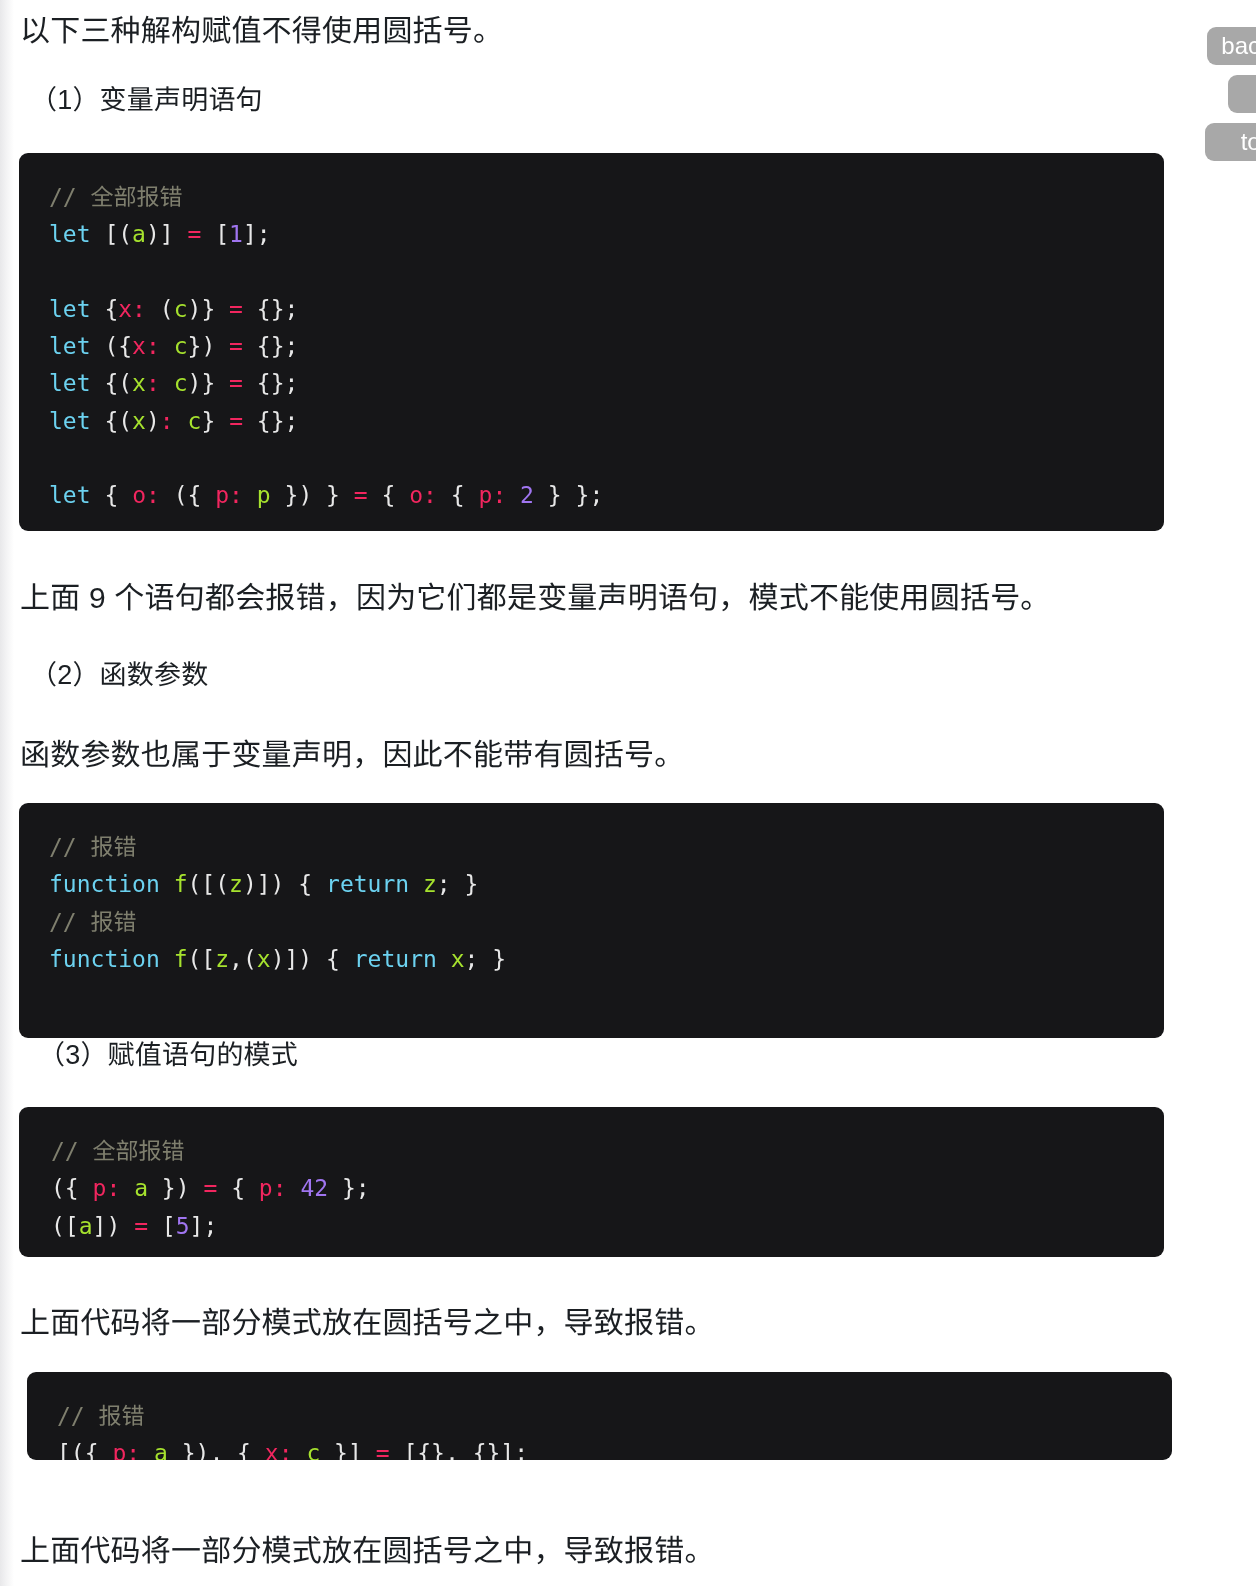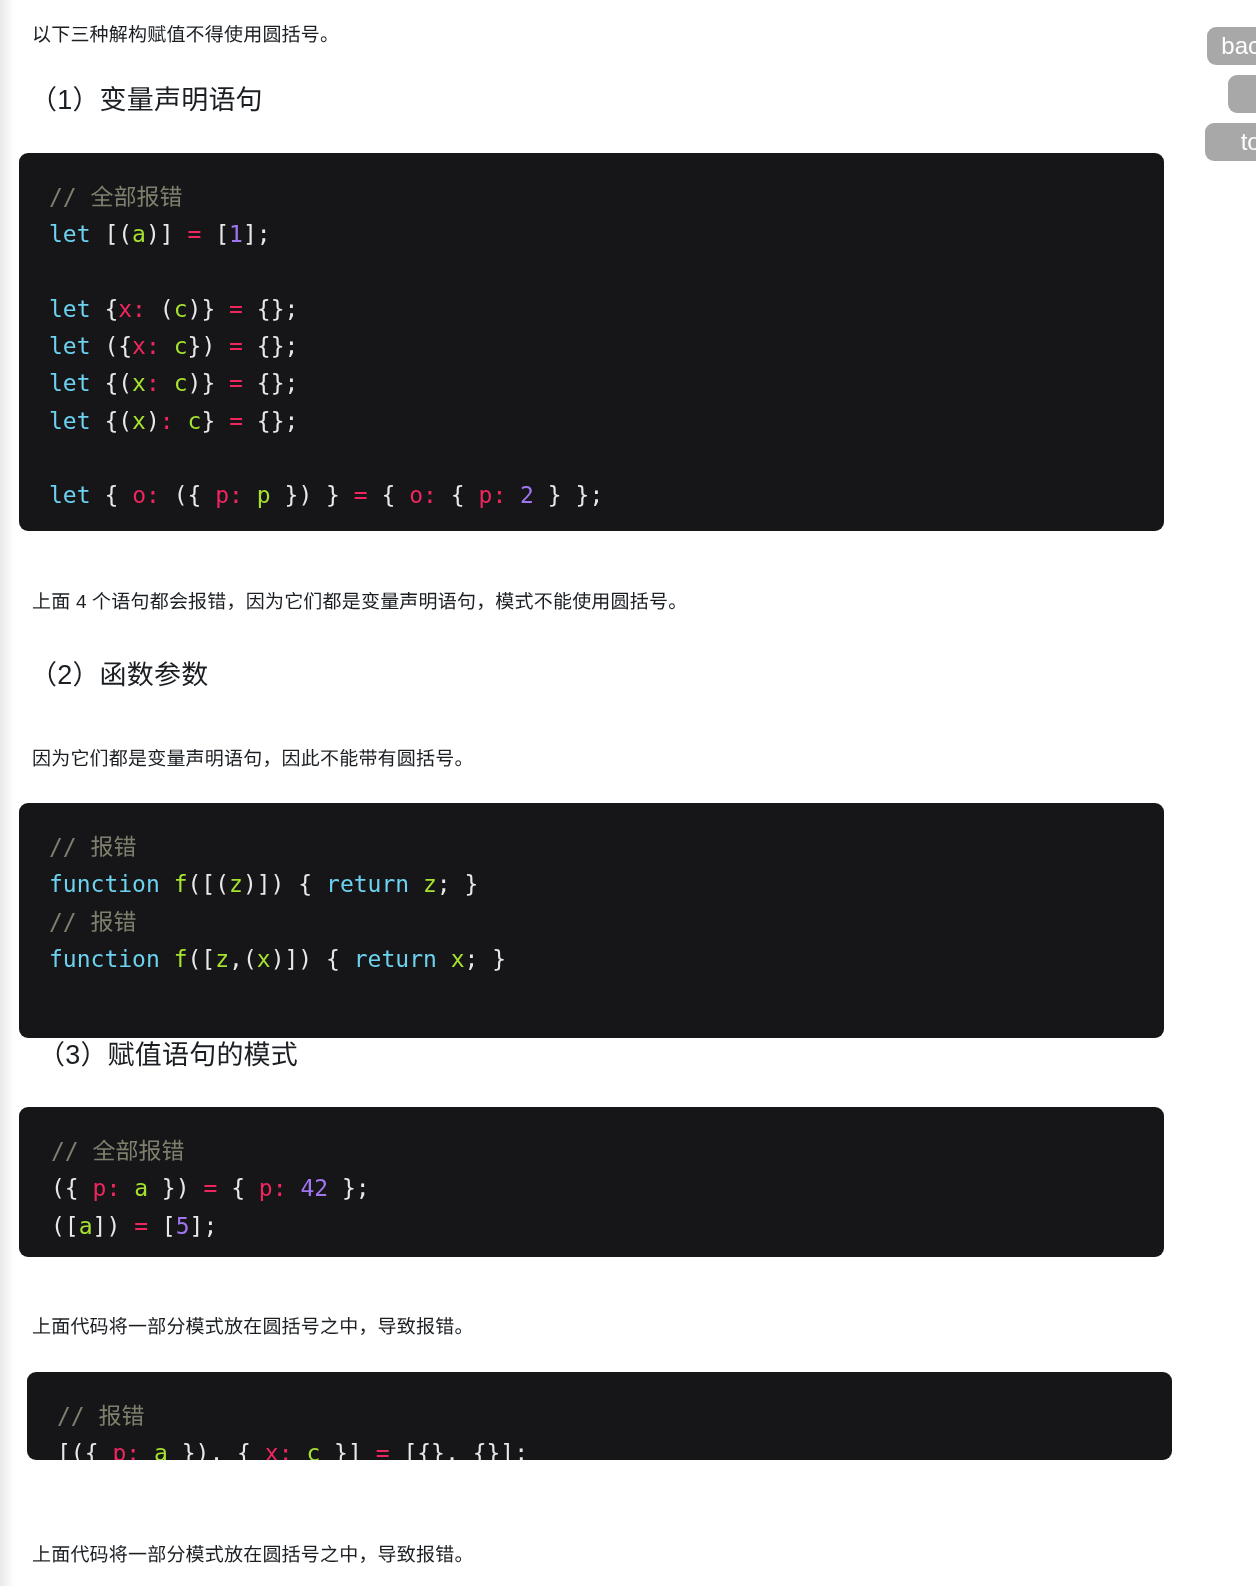--- a/index.html
+++ b/index.html
@@ -29,22 +29,22 @@
   }
 
   .content {
     position: absolute;
     left: 0;
     top: 0;
     width: 1256px;
   }
 
   .para {
-    margin: 12px;
-    font-size: 19px;
+    margin: 0;
+    font-size: 30px;
     line-height: 1.55;
     color: #1b1f23;
     letter-spacing: 0.2px;
   }
 
   .subhead {
     margin: 0;
     font-size: 27px;
     line-height: 1.5;
     color: #1b1f23;
@@ -129,25 +129,25 @@
 <span class="t-kw">let</span> <span class="t-pun">[(</span><span class="t-val">a</span><span class="t-pun">)]</span> <span class="t-op">=</span> <span class="t-pun">[</span><span class="t-num">1</span><span class="t-pun">];</span>
 
 <span class="t-kw">let</span> <span class="t-pun">{</span><span class="t-key">x:</span> <span class="t-pun">(</span><span class="t-val">c</span><span class="t-pun">)}</span> <span class="t-op">=</span> <span class="t-pun">{};</span>
 <span class="t-kw">let</span> <span class="t-pun">({</span><span class="t-key">x:</span> <span class="t-val">c</span><span class="t-pun">})</span> <span class="t-op">=</span> <span class="t-pun">{};</span>
 <span class="t-kw">let</span> <span class="t-pun">{(</span><span class="t-val">x</span><span class="t-key">:</span> <span class="t-val">c</span><span class="t-pun">)}</span> <span class="t-op">=</span> <span class="t-pun">{};</span>
 <span class="t-kw">let</span> <span class="t-pun">{(</span><span class="t-val">x</span><span class="t-pun">)</span><span class="t-key">:</span> <span class="t-val">c</span><span class="t-pun">}</span> <span class="t-op">=</span> <span class="t-pun">{};</span>
 
 <span class="t-kw">let</span> <span class="t-pun">{</span> <span class="t-key">o:</span> <span class="t-pun">({</span> <span class="t-key">p:</span> <span class="t-val">p</span> <span class="t-pun">})</span> <span class="t-pun">}</span> <span class="t-op">=</span> <span class="t-pun">{</span> <span class="t-key">o:</span> <span class="t-pun">{</span> <span class="t-key">p:</span> <span class="t-num">2</span> <span class="t-pun">}</span> <span class="t-pun">};</span></pre>
   </div>
 
-  <p class="para" style="position:absolute;left:20px;top:575px;">上面 4 个语句都会报错，因为它们都是变量声明语句，模式不能使用圆括号。</p>
+  <p class="para" style="position:absolute;left:20px;top:575px;">上面 9 个语句都会报错，因为它们都是变量声明语句，模式不能使用圆括号。</p>
 
   <p class="subhead" style="position:absolute;left:30px;top:655px;">（2）函数参数</p>
 
-  <p class="para" style="position:absolute;left:20px;top:732px;">因为它们都是变量声明语句，因此不能带有圆括号。</p>
+  <p class="para" style="position:absolute;left:20px;top:732px;">函数参数也属于变量声明，因此不能带有圆括号。</p>
 
   <div class="codeblock" style="position:absolute;left:19px;top:803px;height:235px;">
     <pre><span class="t-com">// 报错</span>
 <span class="t-kw">function</span> <span class="t-val">f</span><span class="t-pun">([(</span><span class="t-val">z</span><span class="t-pun">)])</span> <span class="t-pun">{</span> <span class="t-kw">return</span> <span class="t-val">z</span><span class="t-pun">;</span> <span class="t-pun">}</span>
 <span class="t-com">// 报错</span>
 <span class="t-kw">function</span> <span class="t-val">f</span><span class="t-pun">([</span><span class="t-val">z</span><span class="t-pun">,(</span><span class="t-val">x</span><span class="t-pun">)])</span> <span class="t-pun">{</span> <span class="t-kw">return</span> <span class="t-val">x</span><span class="t-pun">;</span> <span class="t-pun">}</span></pre>
   </div>
 
   <p class="subhead" style="position:absolute;left:30px;top:1035px;margin-left:8px;">（3）赋值语句的模式</p>
 

